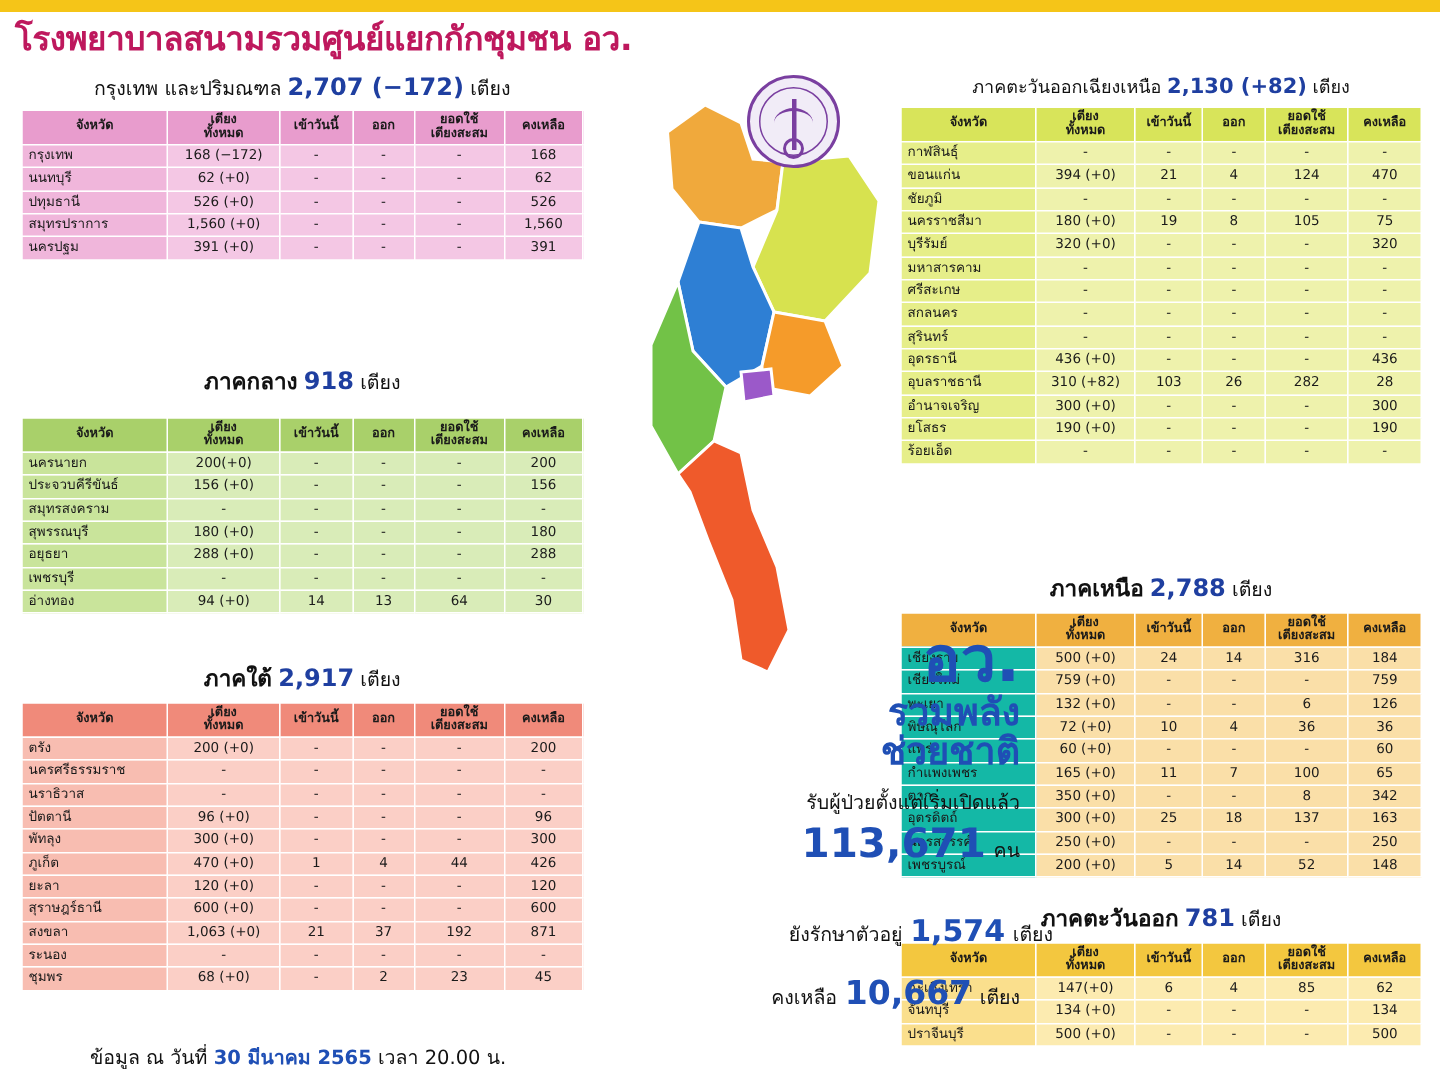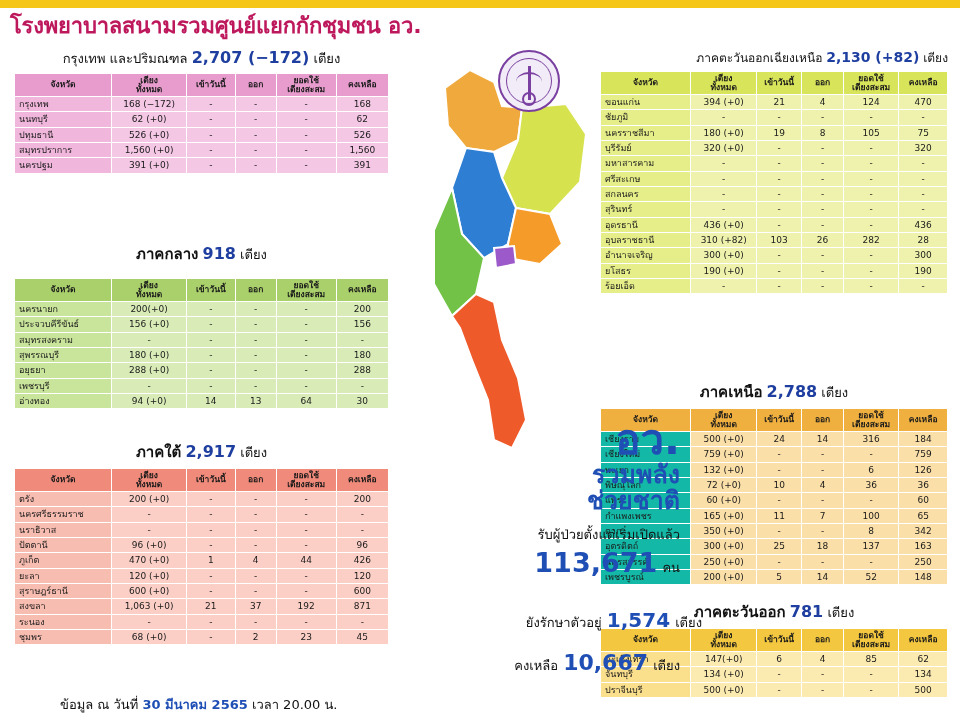--- a/index.html
+++ b/index.html
@@ -281,20 +281,28 @@
         </tr>
         <tr>
           <td class="prov">ปัตตานี</td>
           <td>96 (+0)</td>
           <td>-</td>
           <td>-</td>
           <td>-</td>
           <td>96</td>
         </tr>
         <tr>
+          <td class="prov">พัทลุง</td>
+          <td>300 (+0)</td>
+          <td>-</td>
+          <td>-</td>
+          <td>-</td>
+          <td>300</td>
+        </tr>
+        <tr>
           <td class="prov">ภูเก็ต</td>
           <td>470 (+0)</td>
           <td>1</td>
           <td>4</td>
           <td>44</td>
           <td>426</td>
         </tr>
         <tr>
           <td class="prov">ยะลา</td>
           <td>120 (+0)</td>
@@ -333,41 +341,49 @@
           <td>-</td>
           <td>2</td>
           <td>23</td>
           <td>45</td>
         </tr>
       </tbody>
   </table>
 </div>
 
 <div class="block" style="left:600px; top:48px; width:348px;">
-  <div class="cap" style="text-align:right; margin-bottom:4px; font-size:12px;">
+  <div class="cap" style="text-align:center; margin-bottom:4px; font-size:12px;">
     <span>ภาคตะวันออกเฉียงเหนือ</span>
     <span class="num" style="font-size:14px;">2,130 (+82)</span>
     <span>เตียง</span>
   </div>
   <table class="grid t-ne">
     <thead>
         <tr>
       <th style="width:26%">จังหวัด</th>
       <th style="width:19%">
         <span>เตียง</span><br><span>ทั้งหมด</span>
       </th>
       <th style="width:13%">เข้าวันนี้</th>
       <th style="width:12%">ออก</th>
       <th style="width:16%">
         <span>ยอดใช้</span><br><span>เตียงสะสม</span>
       </th>
       <th style="width:14%">คงเหลือ</th>
     </tr>
       </thead>
     <tbody>
+        <tr>
+          <td class="prov">กาฬสินธุ์</td>
+          <td>-</td>
+          <td>-</td>
+          <td>-</td>
+          <td>-</td>
+          <td>-</td>
+        </tr>
         <tr>
           <td class="prov">ขอนแก่น</td>
           <td>394 (+0)</td>
           <td>21</td>
           <td>4</td>
           <td>124</td>
           <td>470</td>
         </tr>
         <tr>
           <td class="prov">ชัยภูมิ</td>

